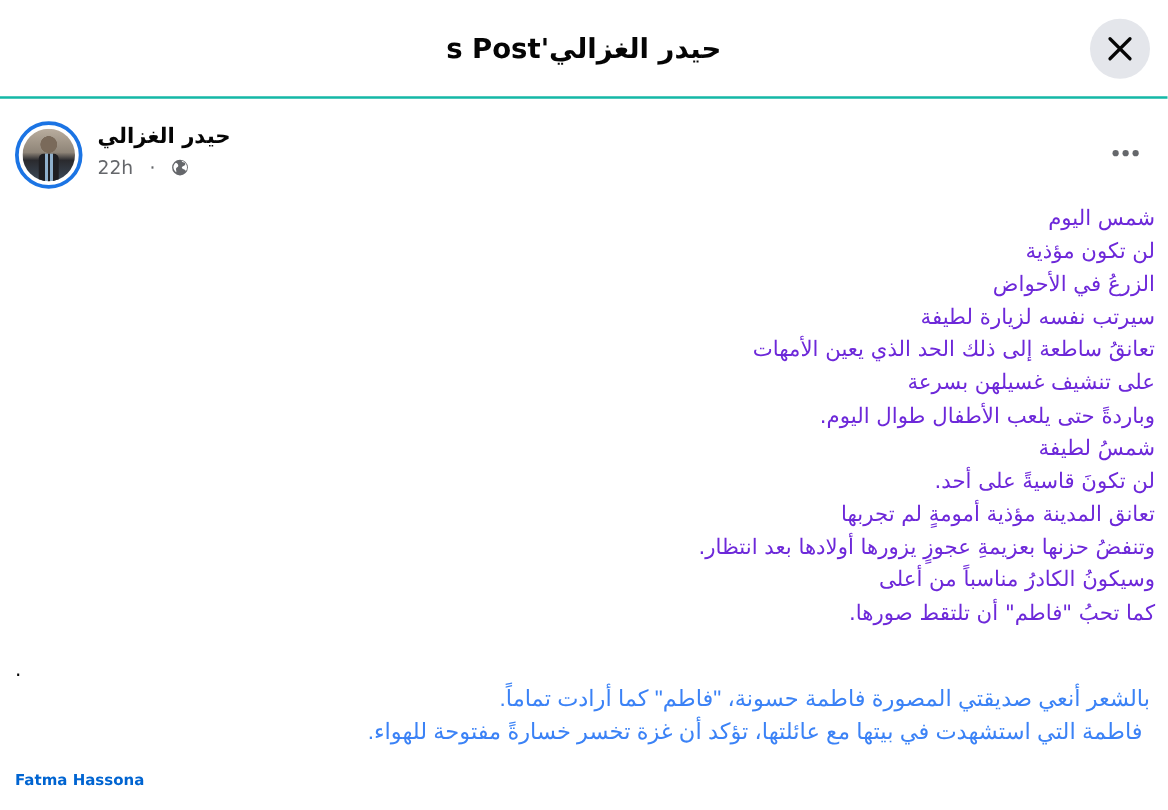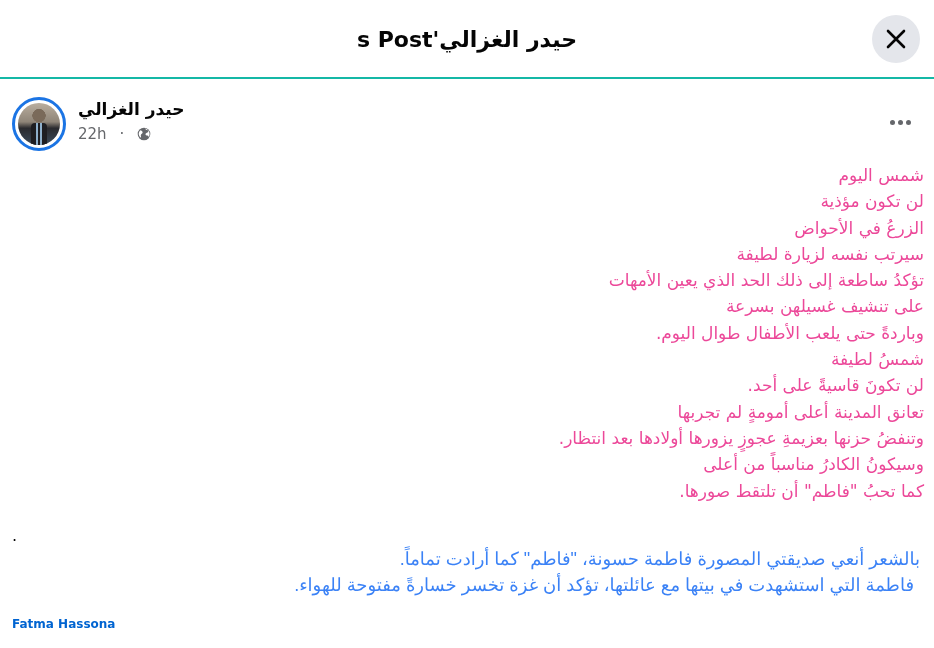--- a/index.html
+++ b/index.html
@@ -55,21 +55,21 @@
     }
     .meta .dot { margin: 0 1px; }
     .more-btn {
       position: absolute; right: 4px; top: 10px; width: 36px; height: 30px;
       display: flex; align-items: center; justify-content: center; gap: 3px; cursor: pointer;
     }
     .more-btn span { width: 5px; height: 5px; border-radius: 50%; background: #65676b; display: inline-block; }
     .post-body {
       position: absolute; right: 10px; top: 162px; width: 900px;
       direction: rtl; text-align: right;
-      font-size: 17px; line-height: 26.3px; color: #ec4899;
+      font-size: 17px; line-height: 26.3px; color: #6d28d9;
     }
     .post-body .line { white-space: nowrap; }
     .lone-dot {
       position: absolute; left: 12px; top: 526px; font-size: 16px; color: #050505;
     }
     .post-footer-text {
       position: absolute; right: 14px; top: 546px; width: 900px;
       direction: rtl; text-align: right;
       font-family: "Liberation Sans", sans-serif;
       font-size: 18px; line-height: 26px; color: #3b82f6;
@@ -113,26 +113,26 @@
     <span></span>
     <span></span>
   </div>
 </div>
 
 <div class="post-body">
   <div class="line">شمس اليوم</div>
   <div class="line">لن تكون مؤذية</div>
   <div class="line">الزرعُ في الأحواض</div>
   <div class="line">سيرتب نفسه لزيارة لطيفة</div>
-  <div class="line">تؤكدُ ساطعة إلى ذلك الحد الذي يعين الأمهات</div>
+  <div class="line">تعانقُ ساطعة إلى ذلك الحد الذي يعين الأمهات</div>
   <div class="line">على تنشيف غسيلهن بسرعة</div>
   <div class="line">وباردةً حتى يلعب الأطفال طوال اليوم.</div>
   <div class="line">شمسُ لطيفة</div>
   <div class="line">لن تكونَ قاسيةً على أحد.</div>
-  <div class="line">تعانق المدينة أعلى أمومةٍ لم تجربها</div>
+  <div class="line">تعانق المدينة مؤذية أمومةٍ لم تجربها</div>
   <div class="line">وتنفضُ حزنها بعزيمةِ عجوزٍ يزورها أولادها بعد انتظار.</div>
   <div class="line">وسيكونُ الكادرُ مناسباً من أعلى</div>
   <div class="line">كما تحبُ "فاطم" أن تلتقط صورها.</div>
 </div>
 
 <div class="lone-dot">.</div>
 
 <div class="post-footer-text">
   <div class="line">بالشعر أنعي صديقتي المصورة فاطمة حسونة، "فاطم" كما أرادت تماماً.</div>
   <div class="line line-2">فاطمة التي استشهدت في بيتها مع عائلتها، تؤكد أن غزة تخسر خسارةً مفتوحة للهواء.</div>

